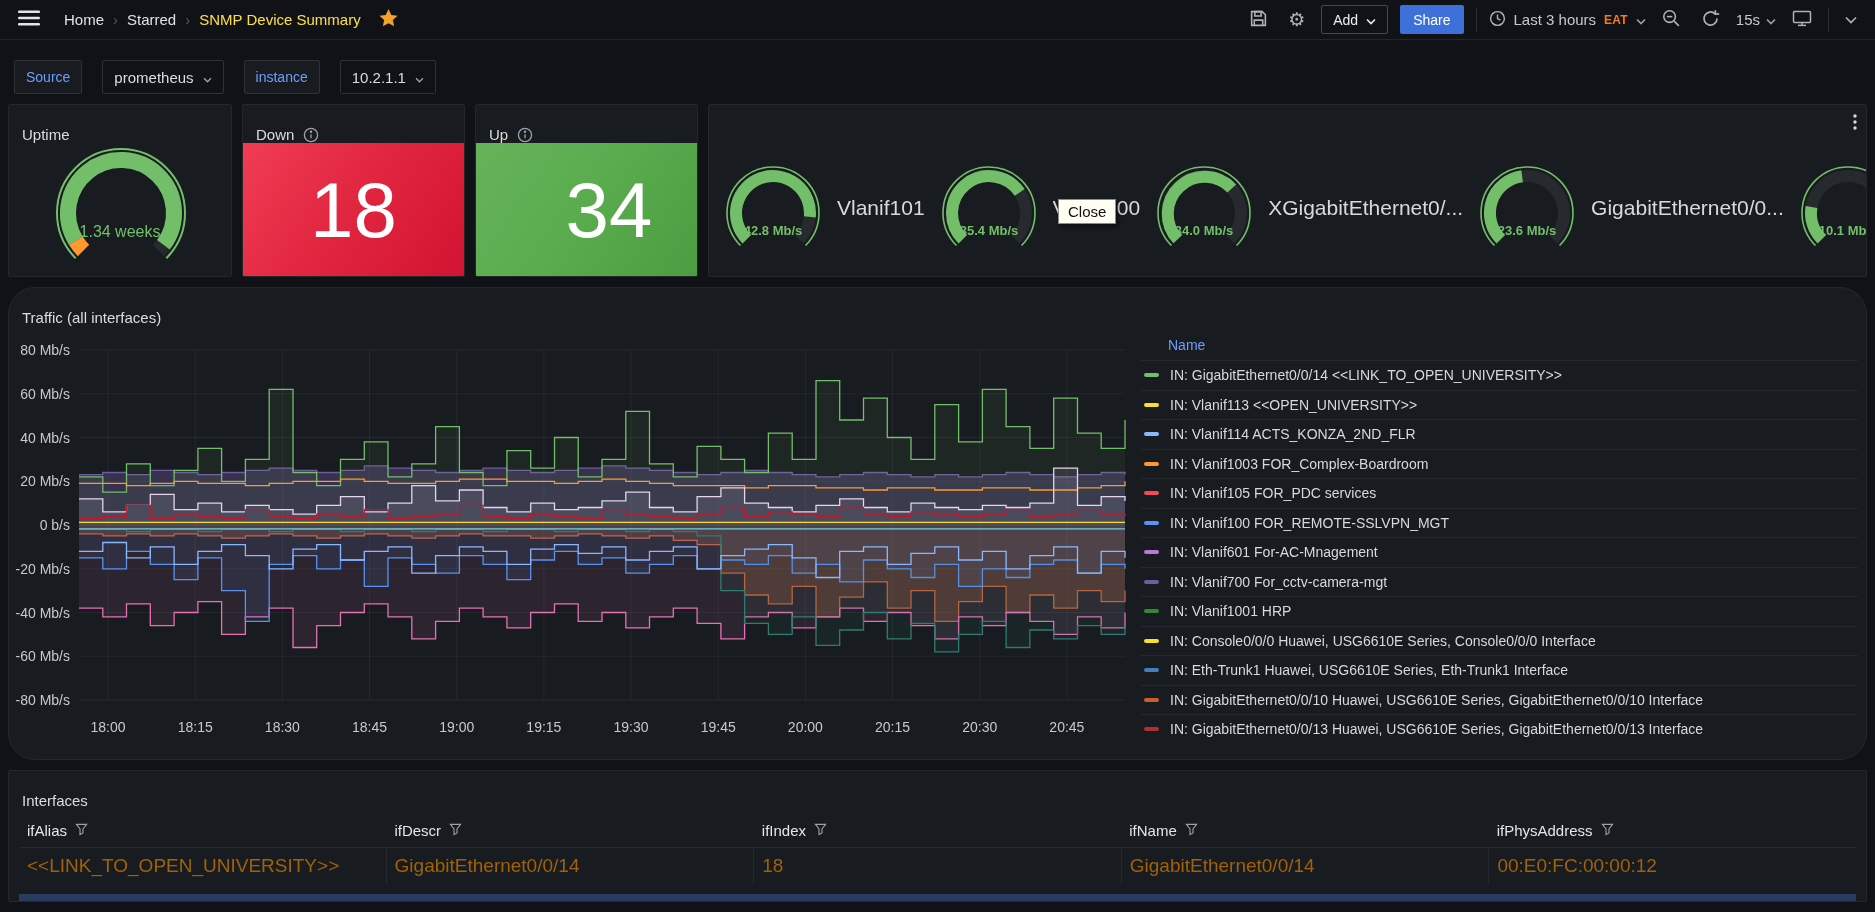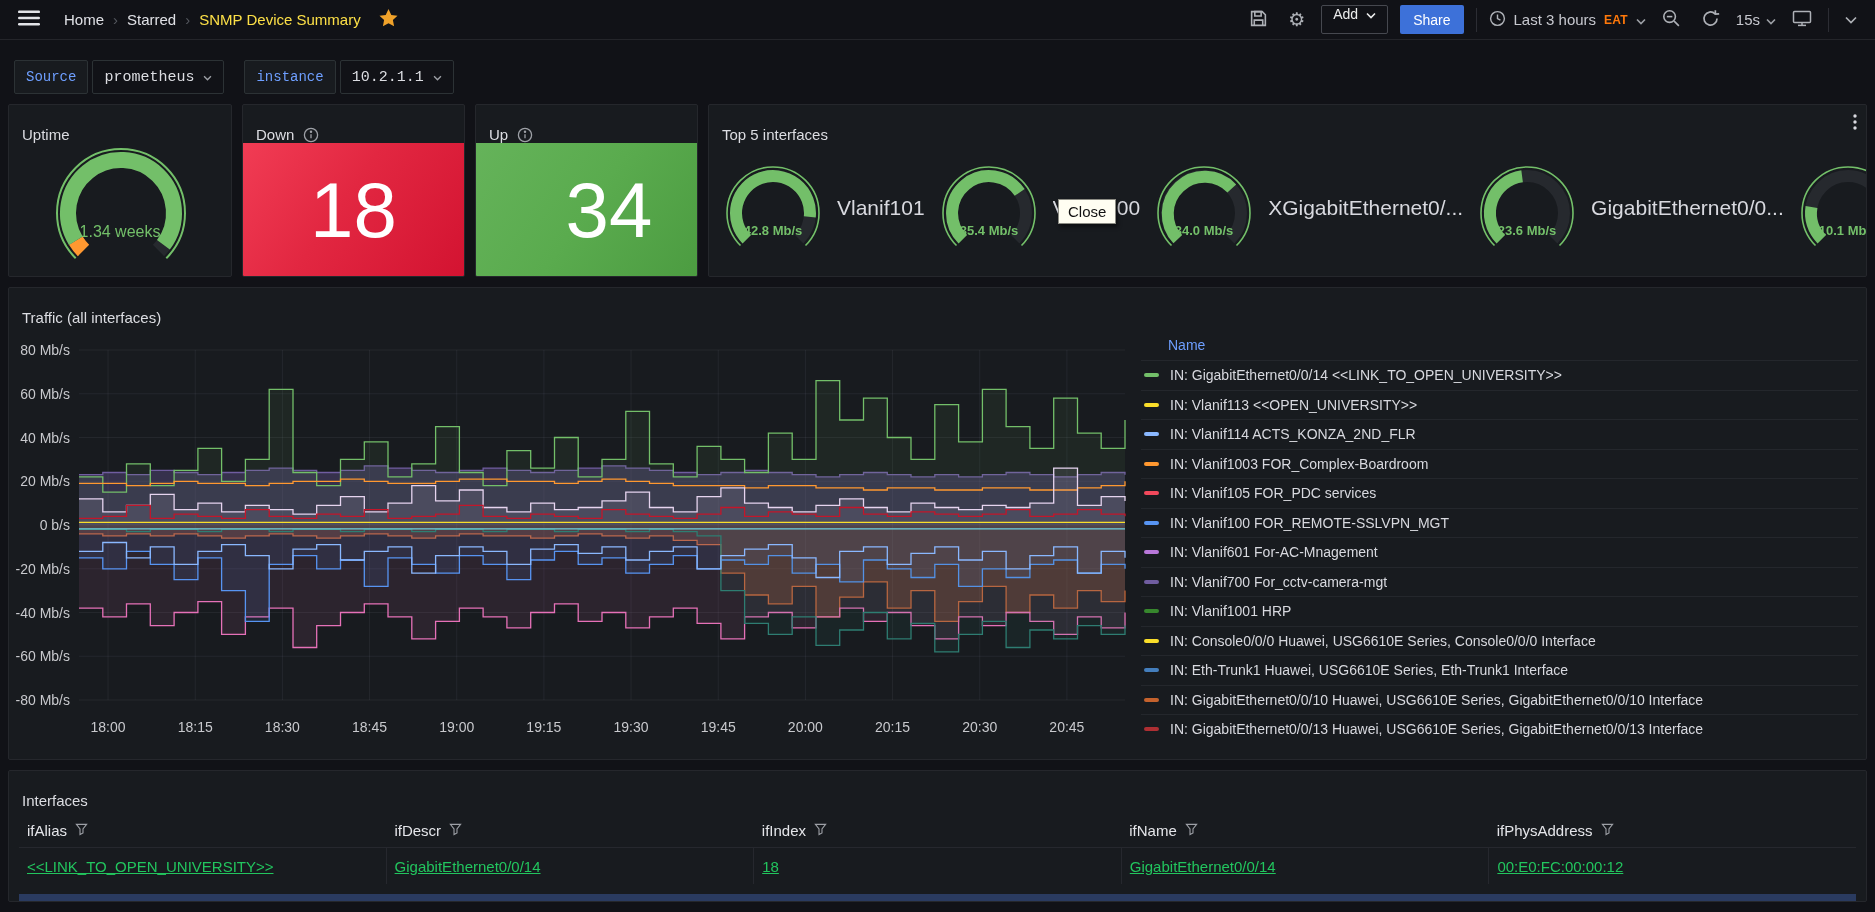--- a/index.html
+++ b/index.html
@@ -10,36 +10,36 @@
   .nav { height:40px; display:flex; align-items:center; justify-content:space-between;
     padding:0 14px; border-bottom:1px solid rgba(204,204,220,0.10); background:#111217; }
   .nav-left { display:flex; align-items:center; gap:10px; }
   .icon-btn { background:none; border:none; cursor:pointer; display:flex; align-items:center;
     justify-content:center; padding:4px; color:#aeb1b7; }
   .crumbs { display:flex; align-items:center; gap:9px; margin-left:10px; font-size:15px; }
   .crumb { color:#e0e1e6; font-weight:500; cursor:pointer; }
   .crumb.current { color:#fde047; font-weight:400; cursor:default; }
   .crumb-sep { color:#55585f; font-size:15px; }
   .nav-right { display:flex; align-items:center; gap:12px; }
-  .btn-outline { display:flex; align-items:flex-start; gap:8px; height:29px; padding:0 11px;
+  .btn-outline { display:flex; align-items:center; gap:8px; height:29px; padding:0 11px;
     background:transparent; border:1px solid #46484f; border-radius:2px; color:#eceded;
     font-size:14px; font-weight:500; cursor:pointer; font-family:inherit; }
   .btn-primary { height:29px; padding:0 13px; background:#3d71d9; border:none; border-radius:2px;
     color:#fff; font-size:14px; font-weight:500; cursor:pointer; font-family:inherit; }
   .v-div { width:1px; height:24px; background:rgba(204,204,220,0.15); }
   .time-btn { display:flex; align-items:center; gap:8px; background:none; border:none;
     cursor:pointer; color:#c7c8cf; font-size:15px; font-family:inherit; }
   .tz { color:#ff780a; font-size:12px; font-weight:700; letter-spacing:.2px; }
   .interval { display:flex; align-items:center; gap:6px; color:#c7c8cf; font-size:15px;
     background:none; border:none; cursor:pointer; font-family:inherit; }
   .gear-glyph { font-size:19px; line-height:1; color:#aeb1b7; }
 
   
   .var-row { display:flex; align-items:center; gap:20px; margin:20px 0 0 14px; }
-  .var-group { display:flex; align-items:center; gap:4px;font-family:Liberation Mono, monospace; }
+  .var-group { display:flex; align-items:center; gap:20px; }
   .var-label { height:34px; display:flex; align-items:center; padding:0 11px; font-size:14px;
     color:#6e9fff; background:#181b1f; border:1px solid #2c3235; border-radius:2px; cursor:pointer; }
   .var-value { height:34px; display:flex; align-items:center; gap:9px; padding:0 11px; font-size:15px;
     color:#dcdde2; font-weight:500; background:#111217; border:1px solid #2c3235; border-radius:2px; cursor:pointer; }
 
   
   .row1 { display:flex; gap:10px; margin:10px 8px 0; height:173px; }
   .panel { position:relative; background:#181b1f; border:1px solid #25272c; border-radius:2px; overflow:hidden; }
   .p-head { height:38px; display:flex; align-items:flex-end; gap:9px; padding:0 13px; }
   .p-title { font-size:15px; font-weight:500; color:#dcdde2; cursor:pointer; white-space:nowrap; }
@@ -54,38 +54,38 @@
   .top5-body { position:absolute; top:36px; left:0; right:0; bottom:2px; display:flex; }
   .gauge-cell { flex:1; display:flex; flex-direction:row; align-items:center; justify-content:flex-start; }
   .gauge-name { font-size:21px; color:#d8d9df; margin-top:0px; max-width:96%; white-space:nowrap;
     overflow:hidden; text-overflow:ellipsis; }
   .kebab { position:absolute; top:6px; right:6px; cursor:pointer; padding:3px; background:none; border:none; }
 
   .tooltip { position:absolute; left:349px; top:94px; background:#fffef2; color:#111;
     border:1px solid #8b8b83; padding:3px 9px; font-size:15px; box-shadow:2px 3px 4px rgba(0,0,0,.45); z-index:5; }
 
   
-  .traffic { margin:10px 8px 0; height:473px; }
+  .traffic { margin:10px 8px 0; height:473px;border-radius:27px; }
   .legend { position:absolute; left:1132px; right:8px; top:44px; bottom:0; overflow:hidden; }
   .legend-head { font-size:14px; font-weight:500; color:#6e9fff; padding:5px 0 7px 27px; cursor:pointer; }
   .legend-row { height:29.5px; display:flex; align-items:center; gap:11px; padding-left:3px;
     border-top:1px solid rgba(204,204,220,0.07); cursor:pointer; }
   .legend-dash { width:15px; height:4px; border-radius:2px; flex:0 0 auto; }
   .legend-label { font-size:14px; color:#d8d9df; white-space:nowrap; overflow:hidden; }
 
   
   .interfaces { margin:10px 8px 0; height:132px; }
   .tbl { position:absolute; top:42px; left:10px; right:10px; bottom:0; }
   .tbl-header, .tbl-row { display:flex; }
   .tbl-header { height:34px; align-items:center; }
   .th { flex:1; display:flex; align-items:center; gap:8px; font-size:15px; font-weight:500;
     color:#e4e5e9; cursor:pointer; padding-left:8px; }
   .tbl-row { height:37px; align-items:center; border-top:1px solid #26282e; }
-  .td { flex:1; font-size:15px; color:#22c55e; padding-left:8px; white-space:nowrap; overflow:hidden;
-    border-left:1px solid #26282e; height:100%; display:flex; align-items:center;text-decoration:underline; }
+  .td { flex:1; font-size:19px; color:#a16207; padding-left:8px; white-space:nowrap; overflow:hidden;
+    border-left:1px solid #26282e; height:100%; display:flex; align-items:center; }
   .td:first-child { border-left:none; }
   .row-next { position:absolute; left:10px; right:10px; bottom:0; height:7px; background:#2a3b60; }
 
   svg text { font-family:"Liberation Sans", sans-serif; }
 </style>
 </head>
 <body>
 
 <header class="nav">
   <div class="nav-left">
@@ -264,23 +264,20 @@
             <circle cx="8" cy="4.7" r="0.6" fill="#9da0a6"></circle>
           </svg>
       </span>
     </div>
     <div class="stat-fill fill-green">
       <span class="num">34</span>
     </div>
   </section>
 
   <section class="panel" style="flex:1">
-    <div class="p-head">
-        <span class="p-title">Top 5 interfaces</span>
-      </div>
     <button class="kebab">
       <span>
         <svg width="4" height="16" viewBox="0 0 4 16">
             <g fill="#d8d9df">
               <circle cx="2" cy="2" r="1.7"></circle>
               <circle cx="2" cy="8" r="1.7"></circle>
               <circle cx="2" cy="14" r="1.7"></circle>
             </g>
           </svg>
       </span>

